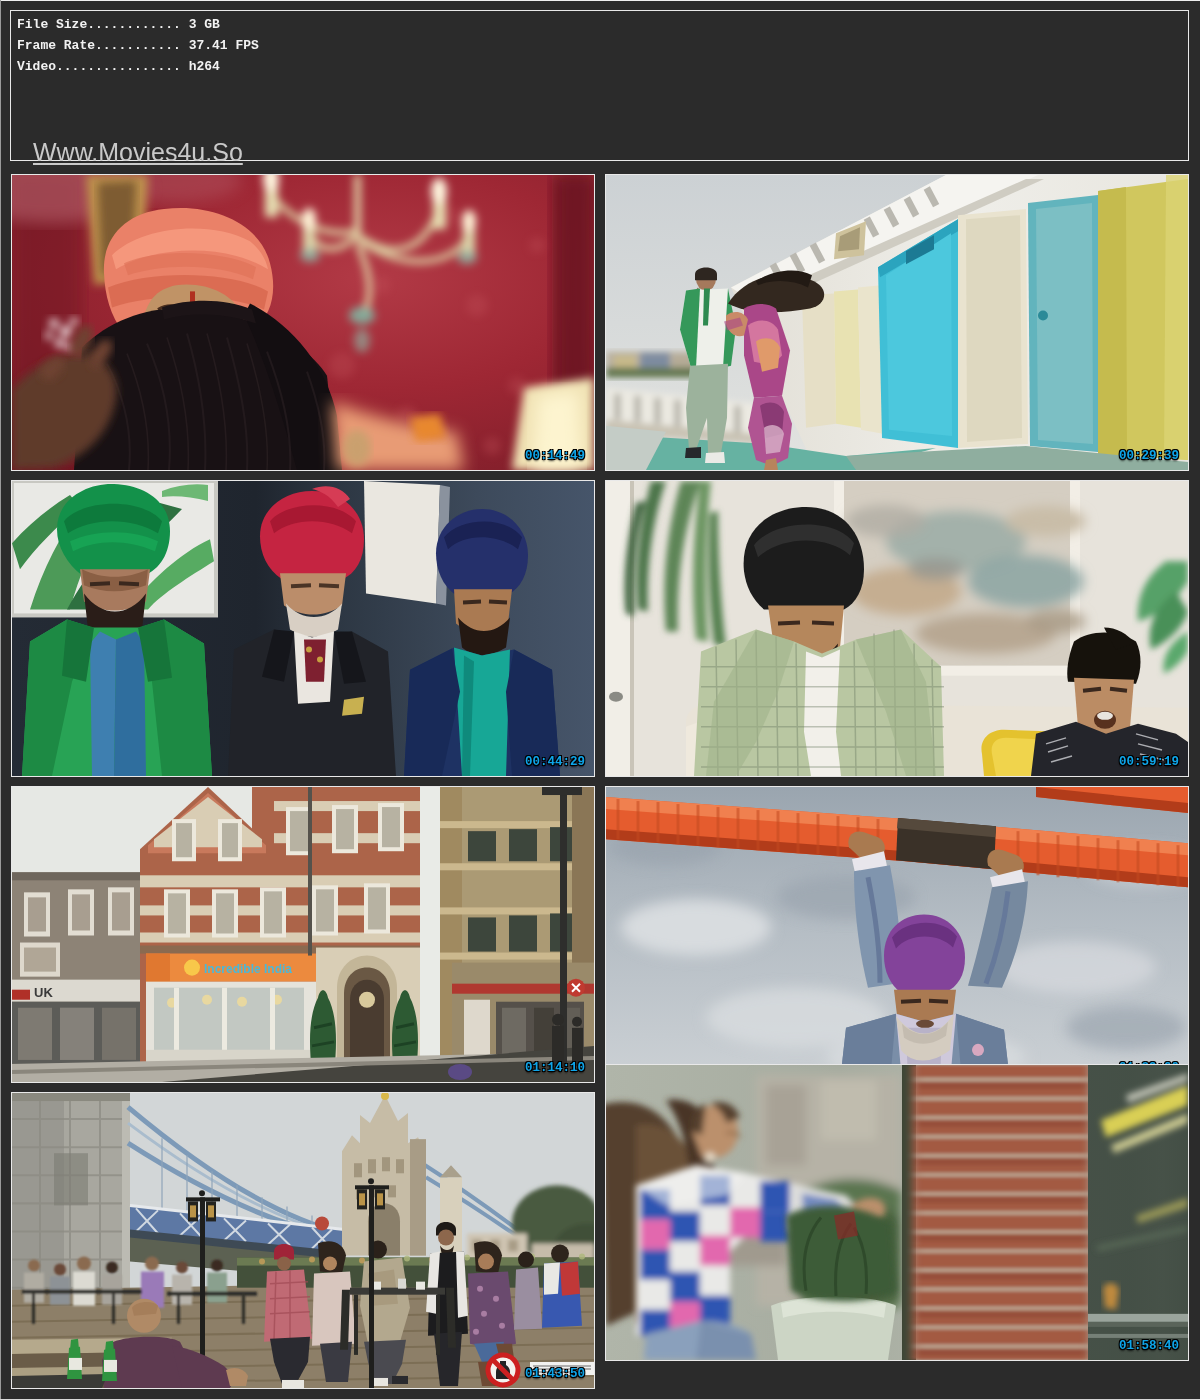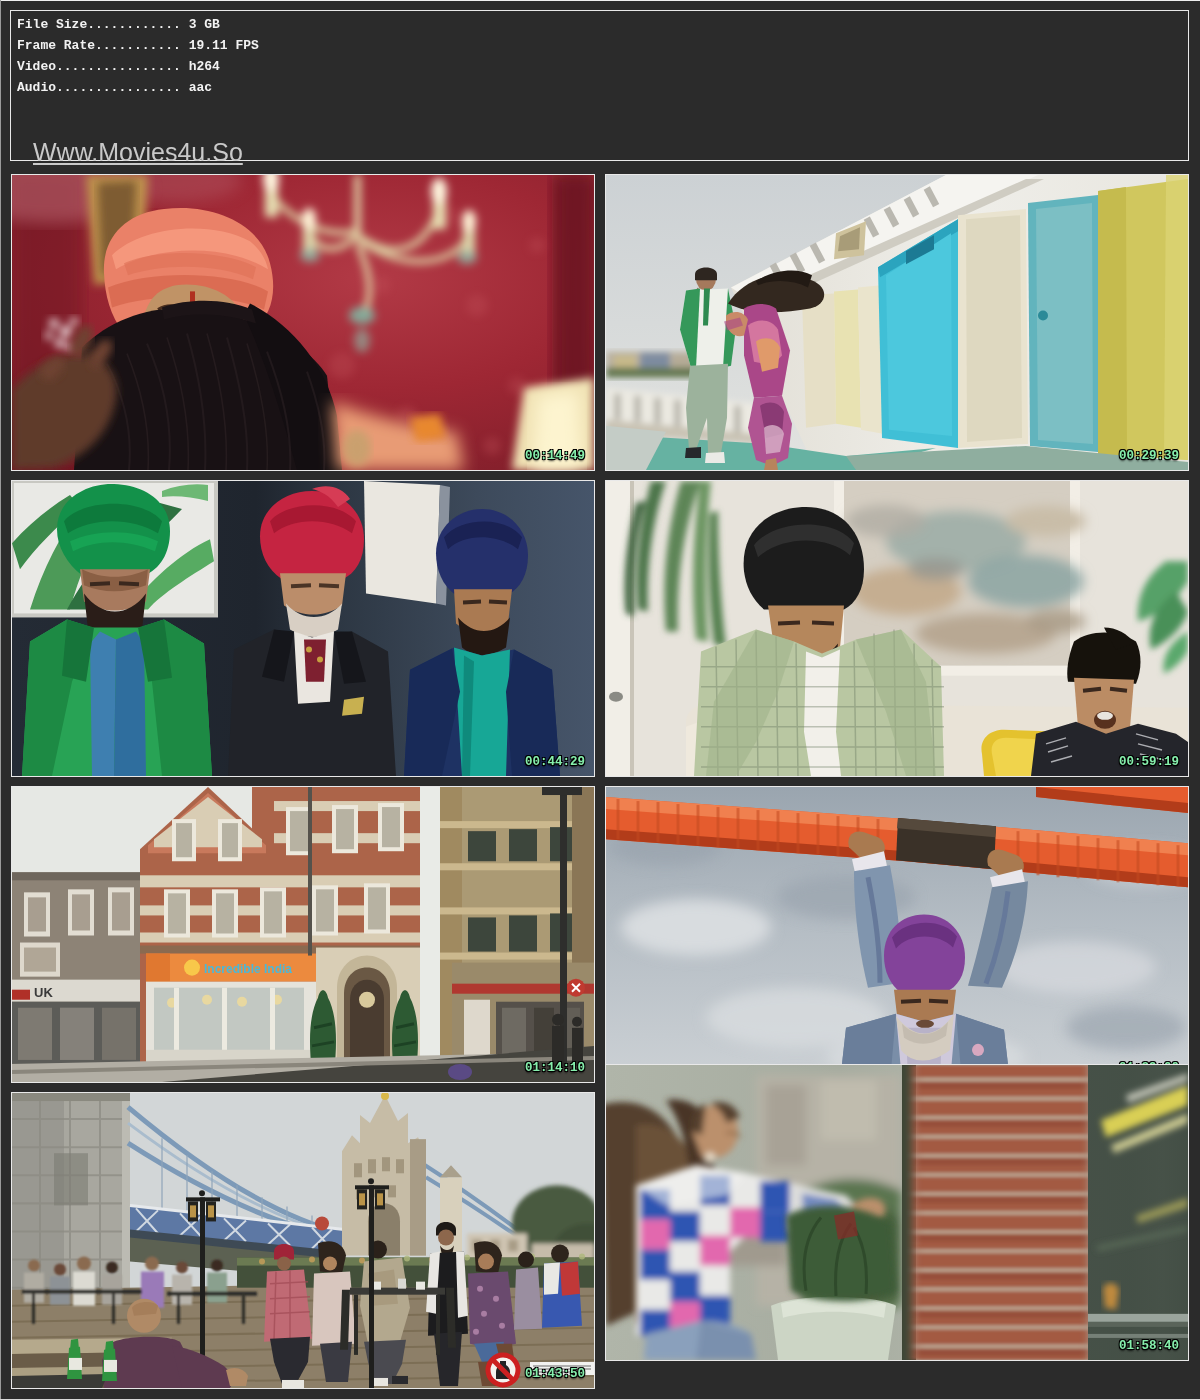--- a/index.html
+++ b/index.html
@@ -6,37 +6,36 @@
 .edge{position:absolute;z-index:30;}
 .info{position:absolute;left:10px;top:10px;width:1177px;height:149px;
  border:1px solid #e9e9e9;}
 .mline{font:bold 13px "Liberation Mono",monospace;color:#f2f2f2;
  line-height:21px;padding-left:6px;white-space:pre;}
 .brand{position:absolute;left:22px;bottom:-7px;line-height:1;
  font:25px "Liberation Sans",sans-serif;color:#c9c9c9;letter-spacing:0px;text-decoration:underline;}
 .tile{position:absolute;width:582px;height:295px;border:1px solid #e9e9e9;}
 .tile svg{display:block;width:582px;height:295px;}
 .ts{position:absolute;right:9px;bottom:7px;
- font:bold 12.5px "Liberation Mono",monospace;color:#86efac;letter-spacing:0px;
+ font:bold 12.5px "Liberation Mono",monospace;color:#0ea5e9;letter-spacing:0px;
  text-shadow:-1px -1px 0 #000,1px -1px 0 #000,-1px 1px 0 #000,1px 1px 0 #000,0 2px 2px rgba(0,0,0,.8);}
 #t1{left:11px;top:174px}#t2{left:605px;top:174px}
 #t3{left:11px;top:480px}#t4{left:605px;top:480px}
 #t5{left:11px;top:786px}#t6{left:605px;top:786px}
 #t7{left:11px;top:1092px}#t8{left:605px;top:1064px}
 </style></head>
 <body>
 <div class="edge" style="left:0;top:0;width:1200px;height:1px;background:#f0f0f0"></div>
 <div class="edge" style="left:0;top:0;width:1px;height:1400px;background:#9a9a9a"></div>
 <div class="edge" style="left:0;top:1399px;width:1200px;height:1px;background:#d8d8d8"></div>
 <div class="info">
 <div style="height:3px"></div>
 <div class="mline">File Size............ 3 GB</div>
-<div class="mline">Frame Rate........... 19.11 FPS</div>
+<div class="mline">Frame Rate........... 37.41 FPS</div>
 <div class="mline">Video................ h264</div>
-<div class="mline">Audio................ aac</div>
 <div class="brand">Www.Movies4u.So</div>
 </div>
 
 <div class="tile" id="t1">
 <svg viewBox="0 0 582 294" preserveAspectRatio="none">
 <defs>
 <radialGradient id="t1bg" cx="0.62" cy="0.35" r="0.85">
 <stop offset="0" stop-color="#b23a46"></stop>
           <stop offset="0.45" stop-color="#9e2734"></stop>
 <stop offset="0.8" stop-color="#86202c"></stop>

